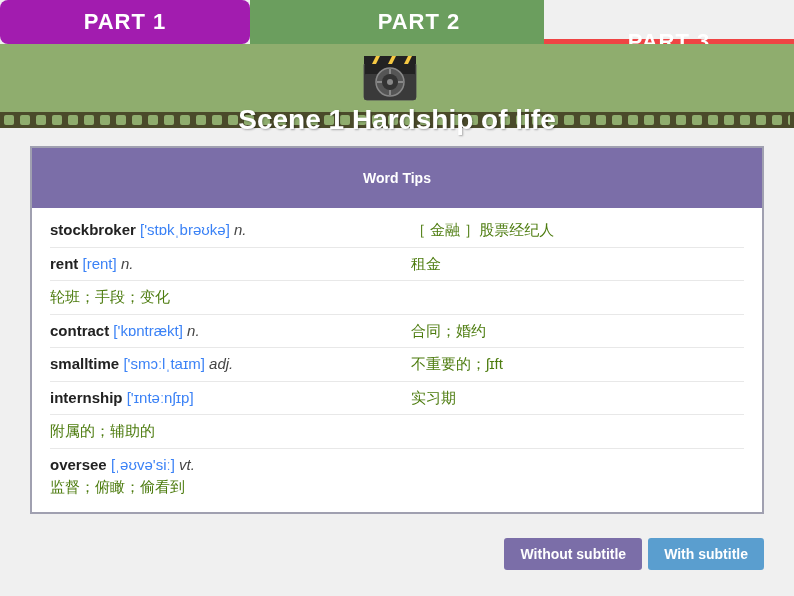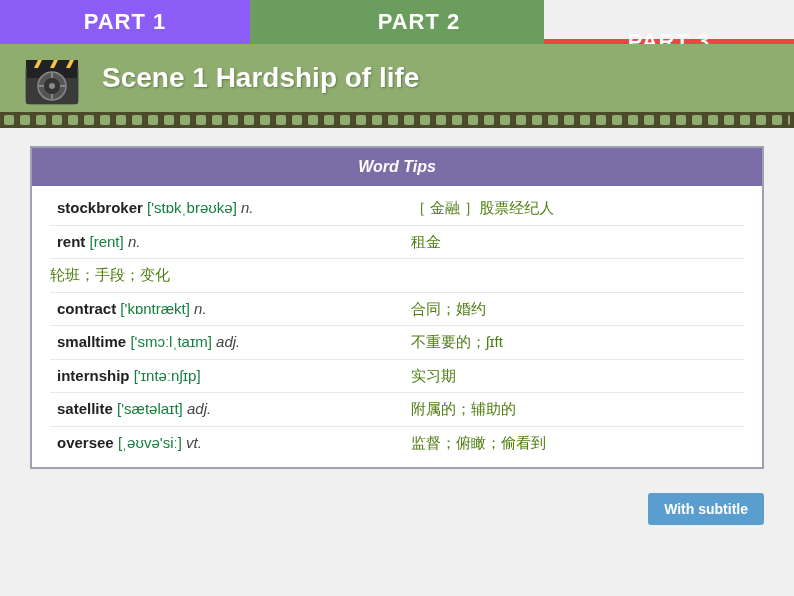--- a/index.html
+++ b/index.html
@@ -24,32 +24,33 @@
       display: flex;
       align-items: center;
       justify-content: center;
       font-size: 22px;
       font-weight: bold;
       cursor: pointer;
       color: white;
       letter-spacing: 1px;
     }
 
-    .tab-1 { background: #8b5cf6; }
+    .tab-1 { background: #a21caf; border-radius: 8px; }
     .tab-2 { background: #6b9e5e; padding-left: 44px; }
     .tab-3 { background: #ef4444; margin-top: 39px; }
 
     
     .scene-header {
       background: #8fad6e;
       height: 68px;
       display: flex;
       align-items: center;
       padding: 0 16px;
       position: relative;
+      flex-direction: column;
     }
 
     .film-icon {
       width: 72px;
       height: 60px;
       margin-right: 14px;
       flex-shrink: 0;
     }
 
     .scene-title {
@@ -93,55 +94,54 @@
     
     .word-tips-container {
       border: 2px solid #a0a0b0;
       background: white;
     }
 
     .word-tips-header {
       background: #7b6ea8;
       color: white;
       text-align: center;
-      font-size: 16px;
-      font-weight: bold;
-      padding: 10px 0;
-      font-style: italic;
+      font-size: 14px;
+      font-weight: bold;
+      padding: 22px 0;
     }
 
     .word-tips-body {
       padding: 6px 18px 8px 18px;
     }
 
     .word-row {
       display: flex;
       padding: 5px 0;
       font-size: 15px;
       line-height: 1.5;
       border-bottom: 1px solid #e8e8e8;
       align-items: baseline;
     }
 
     .word-row:last-child {
       border-bottom: none;
+      flex-direction: column;
     }
 
     .word-col-left {
       width: 52%;
       color: #222;
     }
 
     .word-col-left .word-bold {
       font-weight: bold;
-      margin-left: 7px;
     }
 
     .word-col-left .word-pron {
-      color: #15803d;
+      color: #3b82f6;
       text-align: right;
     }
 
     .word-col-left .word-pos {
       font-style: italic;
       color: #444;
     }
 
     .word-col-right {
       width: 48%;
@@ -320,36 +320,32 @@
 
       <div class="word-row">
         <div class="word-col-left">
           <span class="word-bold">internship</span>
           <span class="word-pron"> ['ɪntəːnʃɪp]</span>
         </div>
         <div class="word-col-right">实习期</div>
       </div>
 
       <div class="word-row">
-        <div class="word-col-left">
-          <span class="word-bold">satellite</span>
-          <span class="word-pron"> ['sætəlaɪt] </span>
-          <span class="word-pos">adj.</span>
-        </div>
         <div class="word-col-right">附属的；辅助的</div>
       </div>
 
       <div class="word-row">
         <div class="word-col-left">
           <span class="word-bold">oversee</span>
           <span class="word-pron"> [ˌəʊvə'siː] </span>
           <span class="word-pos">vt.</span>
         </div>
         <div class="word-col-right">监督；俯瞰；偷看到</div>
       </div>
 
     </div>
   </div>
 </div>
 
 <div class="bottom-bar">
+  <button class="subtitle-btn btn-without">Without subtitle</button>
   <button class="subtitle-btn btn-with">With subtitle</button>
 </div>
 
 </body></html>

